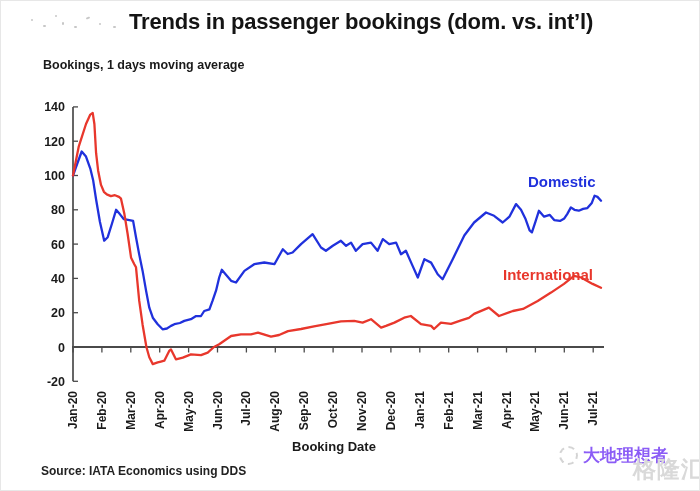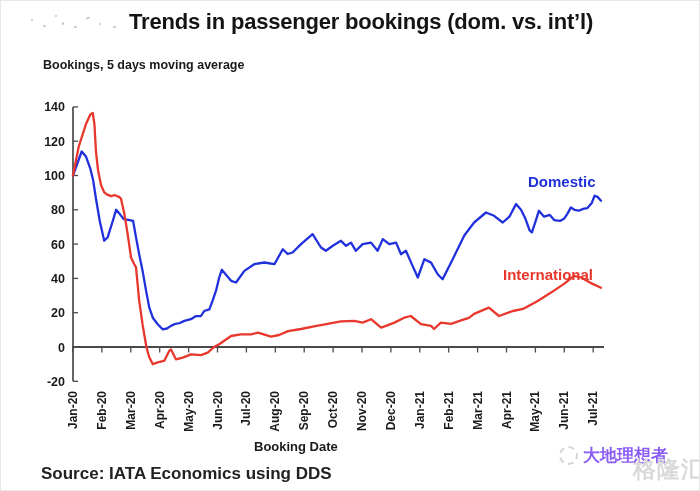--- a/index.html
+++ b/index.html
@@ -24,25 +24,25 @@
   .erased-logo i:nth-child(8){left:84px;top:15px;width:3px;height:2px;}
   .subtitle{
     position:absolute;left:42px;top:56px;font-size:12.5px;font-weight:700;
     line-height:17px;color:#1a1a1a;
   }
   svg.plot{position:absolute;left:0;top:0;}
   .legend{position:absolute;font-weight:700;font-size:15px;white-space:nowrap;}
   .legend.domestic{left:527px;top:172px;text-align:right;}
   .legend.intl{left:502px;top:265px;}
   .xaxis-title{
-    position:absolute;left:253px;top:438px;width:160px;
+    position:absolute;left:253px;top:438px;width:160px;text-align:center;
     font-size:13px;font-weight:700;color:#1a1a1a;
   }
   .source{
-    position:absolute;left:40px;top:463px;font-size:17px;font-weight:700;color:#222;text-align:center;
+    position:absolute;left:40px;top:463px;font-size:12px;font-weight:700;color:#222;text-align:center;
   }
   .wm-contrib{
     position:absolute;left:558px;top:443px;display:flex;align-items:center;gap:5px;
     color:#8b5cf6;font-size:17px;font-weight:700;white-space:nowrap;
   }
   .wm-icon{
     display:inline-block;width:15px;height:15px;border:2px dashed #d4d4d4;border-radius:50%;
   }
   .wm-platform{
     position:absolute;right:-6px;top:453px;color:#d9d9d9;font-size:23px;font-weight:700;
@@ -61,21 +61,21 @@
       <i></i>
       <i></i>
       <i></i>
       <i></i>
       <i></i>
   </div>
 
   <h1 class="title">Trends in passenger bookings (dom. vs. int’l)</h1>
 
   <div class="subtitle">
-    <div>Bookings, 5 days moving average</div>
+    <div>Bookings, 1 days moving average</div>
   </div>
 
   <svg class="plot" id="plot" width="700" height="491" viewBox="0 0 700 491">
       <g>
         <line x1="72" y1="105.89999999999998" x2="72" y2="380.3" stroke="#4a4a4a" stroke-width="1.7"></line>
         <line x1="72" x2="77" y1="380.3" y2="380.3" stroke="#4a4a4a" stroke-width="1.3"></line>
         <text x="64" y="384.8" text-anchor="end" font-size="12.5" font-family="&quot;Liberation Sans&quot;,sans-serif" font-weight="700" fill="#1a1a1a">-20</text>
         <line x1="72" x2="77" y1="346" y2="346" stroke="#4a4a4a" stroke-width="1.3"></line>
         <text x="64" y="350.5" text-anchor="end" font-size="12.5" font-family="&quot;Liberation Sans&quot;,sans-serif" font-weight="700" fill="#1a1a1a">0</text>
         <line x1="72" x2="77" y1="311.7" y2="311.7" stroke="#4a4a4a" stroke-width="1.3"></line>

